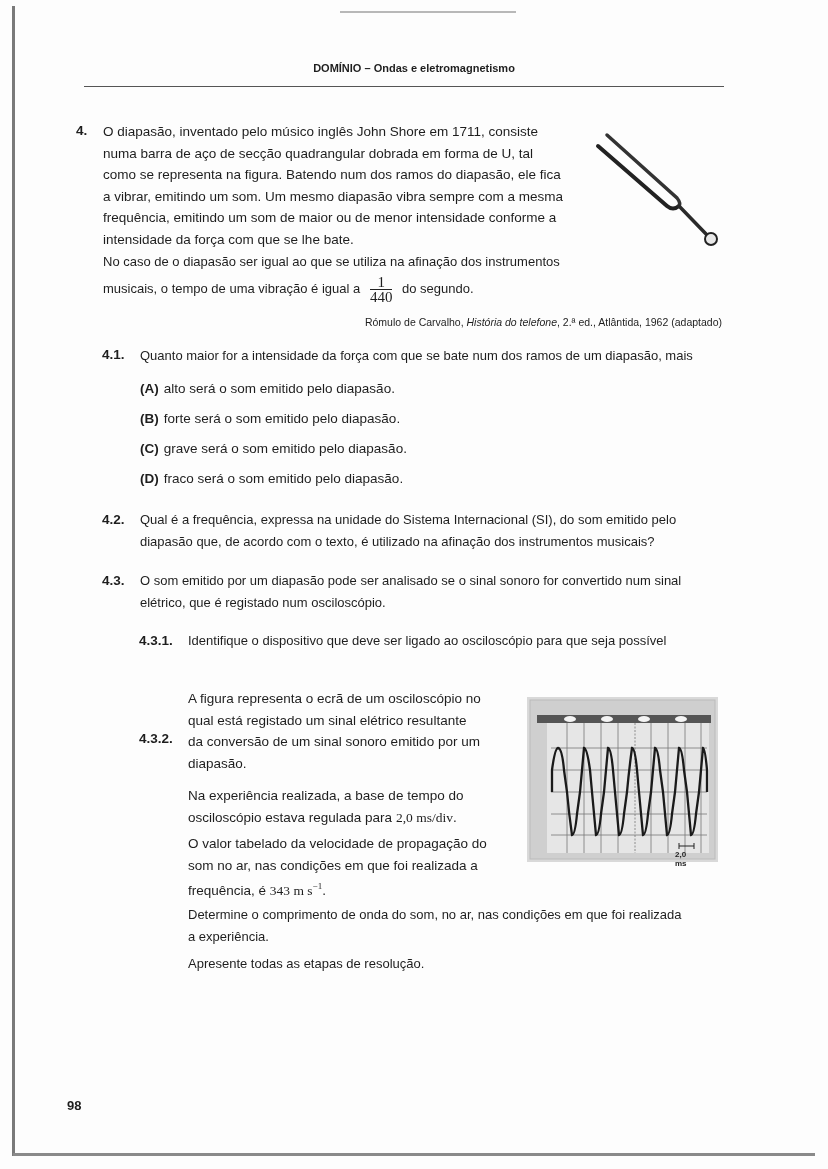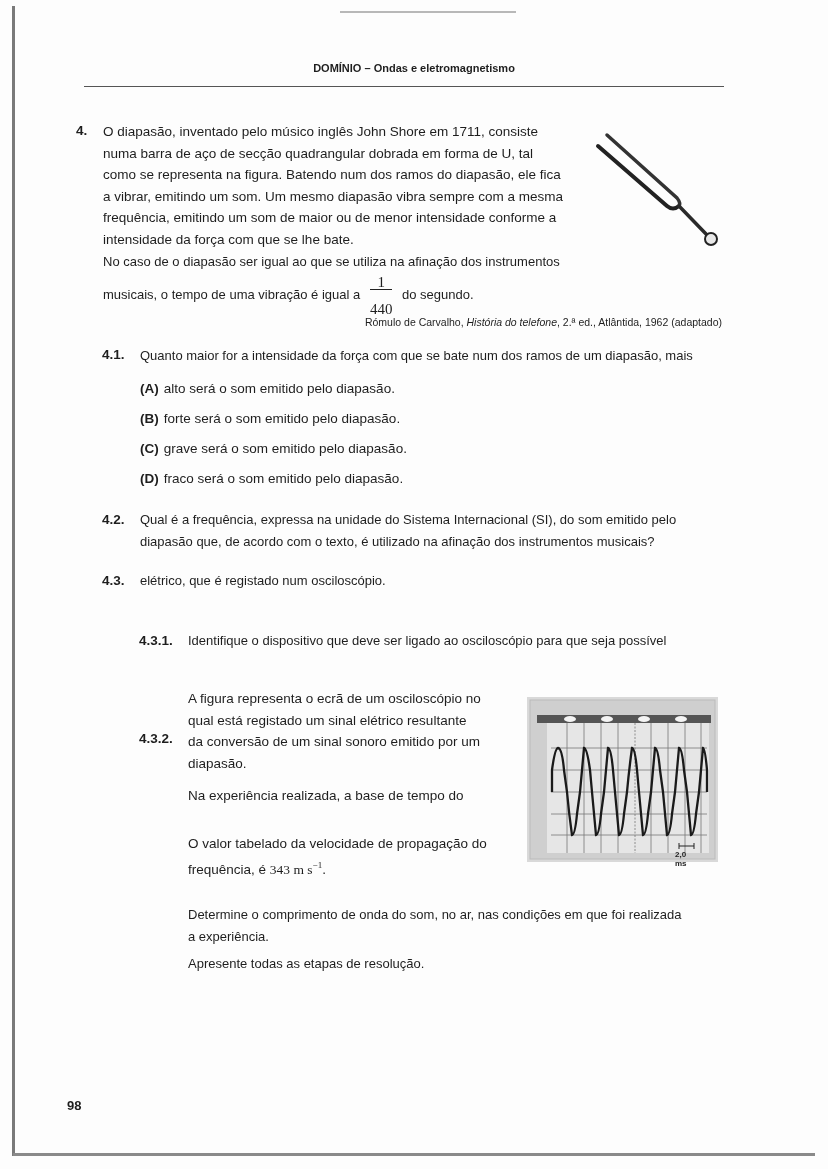--- a/index.html
+++ b/index.html
@@ -13,21 +13,21 @@
     .header { position:absolute; left:0; top:62px; width:828px; text-align:center; font-size:11px;font-weight:bold; }
     .header-rule { position:absolute; left:84px; top:86px; width:640px; height:1px; background:#555; }
     .qnum { position:absolute; font-weight:bold; font-size:13.5px; }
     .txt { position:absolute; font-size:13.5px; line-height:21.5px; }
     .justify { text-align:justify; text-align-last:left; }
     .citation { position:absolute; right:106px; top:316px; font-size:10.5px;text-align:center; }
     .opt { position:absolute; left:140px; font-size:13.5px; }
     .opt b { margin-right:5px; }
     .frac { display:inline-block; vertical-align:middle; text-align:center; font-family:"Liberation Serif", serif; font-size:15px; line-height:14px; margin:0 6px; }
     .frac .num { display:block; border-bottom:1px solid #222; padding:0 1px; }
-    .frac .den { display:block;margin-top:12px; }
+    .frac .den { display:block; }
     .serif { font-family:"Liberation Serif", serif; }
     .page-number { position:absolute; left:67px; top:1098px; font-size:13px; font-weight:bold; }
     .scope { position:absolute; left:527px; top:697px; width:162px; height:165px; }
   </style>
 </head>
 <body>
 
 <div class="edge-left"></div>
 <div class="edge-top"></div>
 <div class="edge-bottom"></div>
@@ -77,40 +77,43 @@
 <div class="opt" style="top:471px;"><b>(D)</b><span>fraco será o som emitido pelo diapasão.</span></div>
 
 <div class="qnum" style="left:102px;top:512px;">4.2.</div>
 <div class="txt" style="left:140px;top:509px;font-size:13px;">
   <div>Qual é a frequência, expressa na unidade do Sistema Internacional (SI), do som emitido pelo</div>
   <div>diapasão que, de acordo com o texto, é utilizado na afinação dos instrumentos musicais?</div>
 </div>
 
 <div class="qnum" style="left:102px;top:573px;">4.3.</div>
 <div class="txt" style="left:140px;top:570px;font-size:13px;">
+  <div>O som emitido por um diapasão pode ser analisado se o sinal sonoro for convertido num sinal</div>
   <div>elétrico, que é registado num osciloscópio.</div>
 </div>
 
 <div class="qnum" style="left:139px;top:633px;">4.3.1.</div>
 <div class="txt justify" style="left:188px;top:630px;width:530px;font-size:13px;">
   <div>Identifique o dispositivo que deve ser ligado ao osciloscópio para que seja possível</div>
 </div>
 
 <div class="qnum" style="left:139px;top:731px;">4.3.2.</div>
 <div class="txt justify" style="left:188px;top:688px;width:322px;">
   <div>A figura representa o ecrã de um osciloscópio no</div>
   <div>qual está registado um sinal elétrico resultante</div>
   <div>da conversão de um sinal sonoro emitido por um</div>
   <div>diapasão.</div>
 </div>
 <div class="txt justify" style="left:188px;top:785px;width:322px;">
   <div>Na experiência realizada, a base de tempo do</div>
+  <div><span>osciloscópio estava regulada para </span><span class="serif">2,0 ms/div</span><span>.</span></div>
 </div>
 <div class="txt justify" style="left:188px;top:833px;width:322px;">
   <div>O valor tabelado da velocidade de propagação do</div>
+  <div>som no ar, nas condições em que foi realizada a</div>
   <div><span>frequência, é </span><span class="serif">343 m s</span><sup class="serif" style="font-size:9px;">−1</sup><span>.</span></div>
 </div>
 <div class="txt" style="left:188px;top:904px;font-size:13px;">
   <div>Determine o comprimento de onda do som, no ar, nas condições em que foi realizada</div>
   <div>a experiência.</div>
 </div>
 <div class="txt" style="left:188px;top:953px;font-size:13px;">Apresente todas as etapas de resolução.</div>
 
 <div class="scope">
   <svg width="191" height="165" viewBox="0 0 191 165">

